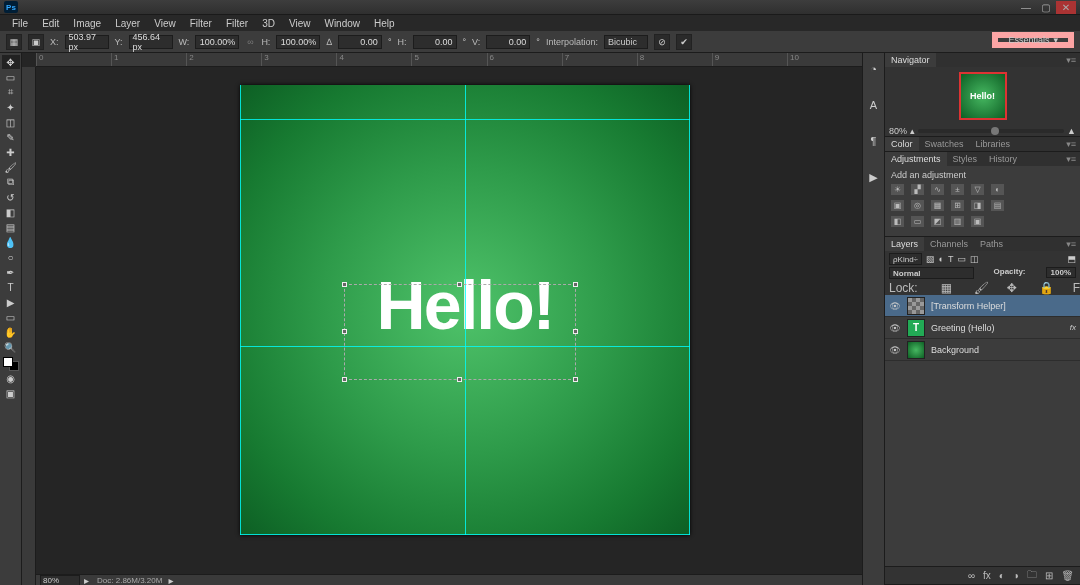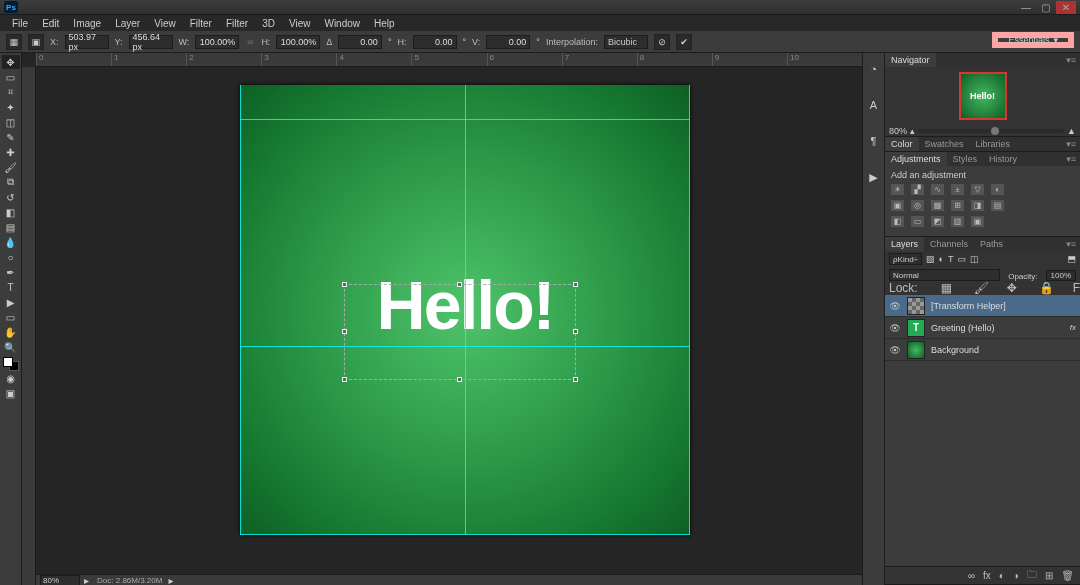--- a/index.html
+++ b/index.html
@@ -80,21 +80,21 @@
 
   
   .adj-body { padding:4px 6px; }
   .adj-title { color:#ccc; margin-bottom:4px;}
   .adj-row { display:flex; gap:7px; margin-bottom:5px;}
   .adj-row span { width:13px; height:11px; background:#555; font-size:8px; display:flex; align-items:center; justify-content:center; color:#bbb;}
 
   
   .layers-controls{ height:16px; display:flex; align-items:center; padding:0 4px; gap:4px; background:#333;}
   .dropdown{ background:#2d2d2d; border:1px solid #1c1c1c; height:12px; padding:0 3px; display:flex; align-items:center; font-size:8px; color:#ccc;}
-  .blend-row{ height:14px; display:flex; align-items:flex-end; padding:0 4px; gap:8px; background:#333; font-size:8px;}
+  .blend-row{ height:14px; display:flex; align-items:flex-start; padding:0 4px; gap:20px; background:#333; font-size:8px;font-weight:bold;}
   .blend-row .val{ background:#2d2d2d; border:1px solid #1c1c1c; padding:0 4px; height:11px; display:flex; align-items:center;}
   .lock-row{ height:14px; display:flex; align-items:center; padding:0 4px; gap:23px; background:#333; font-size:12px; color:#bbb;}
   .lock-row span.icon{ width:10px; text-align:center;}
   .layerlist{ background:#3c3c3c; }
   .layer{ height:22px; display:flex; align-items:center; padding:0 4px; gap:6px; border-bottom:1px solid #2d2d2d;}
   .layer.selected{ background:#4a6a8a;}
   .eye{ width:12px; text-align:center; color:#ccc; font-size:9px;}
   .layer-thumb{ width:18px; height:18px; background:#666; border:1px solid #222;}
   .checker{ background: repeating-conic-gradient(#999 0% 25%, #666 0% 50%) 0/8px 8px;}
   .layer-name{ font-size:9px; color:#ddd;}

